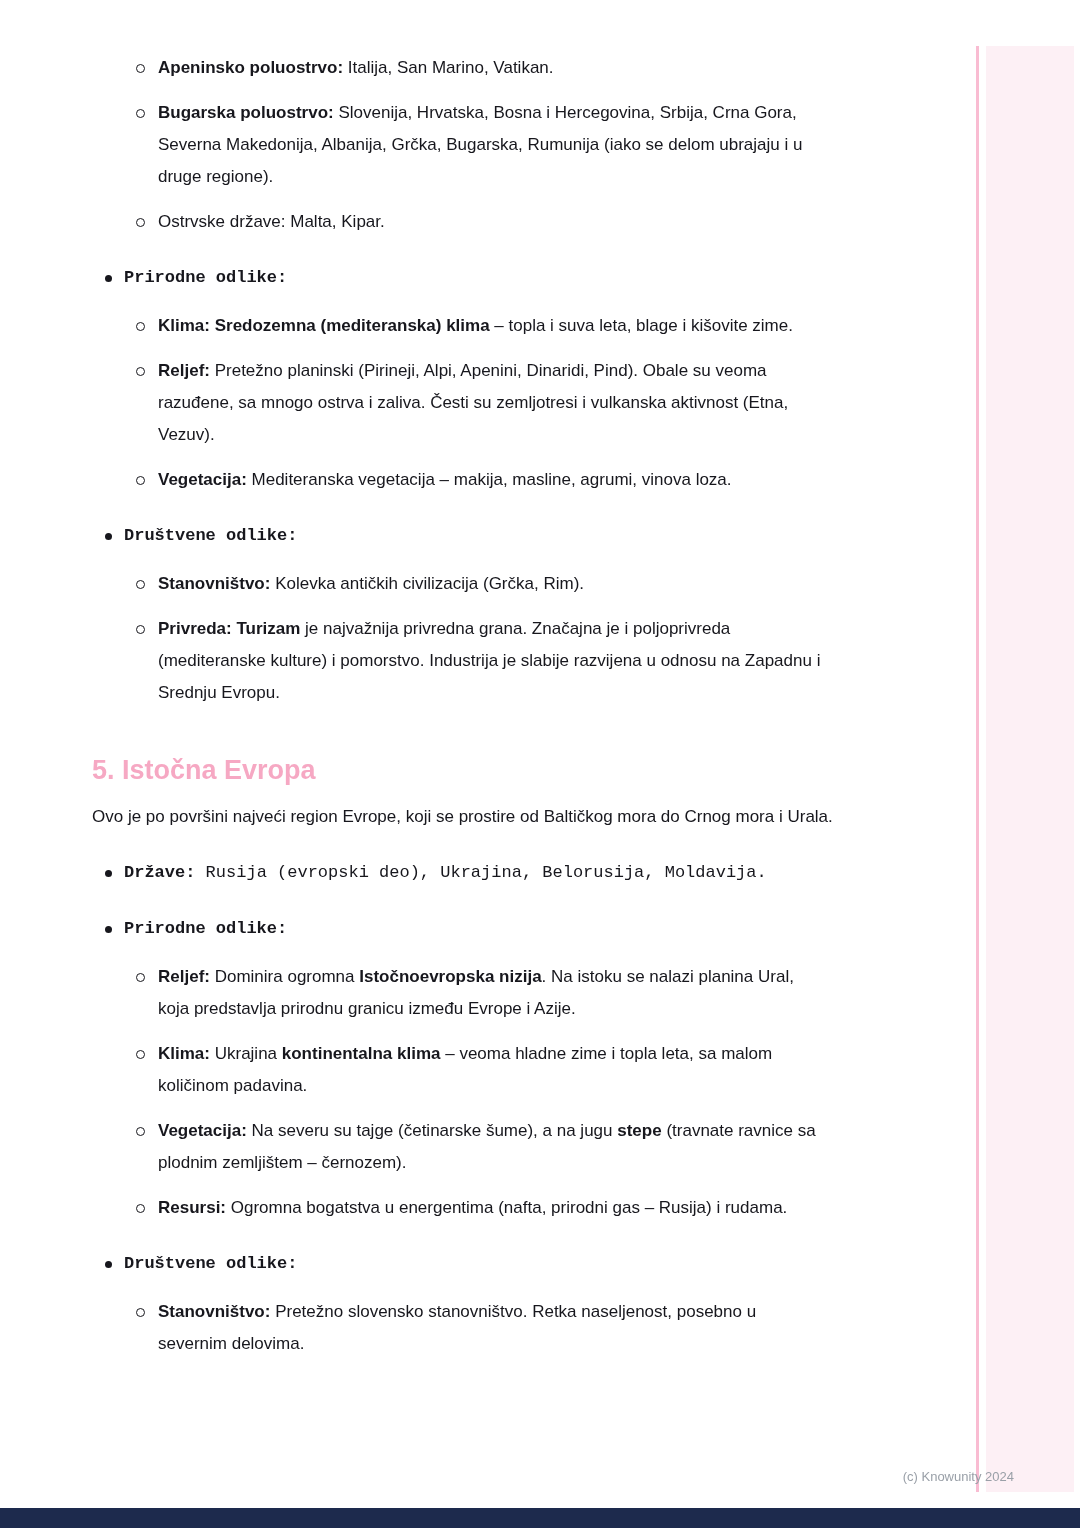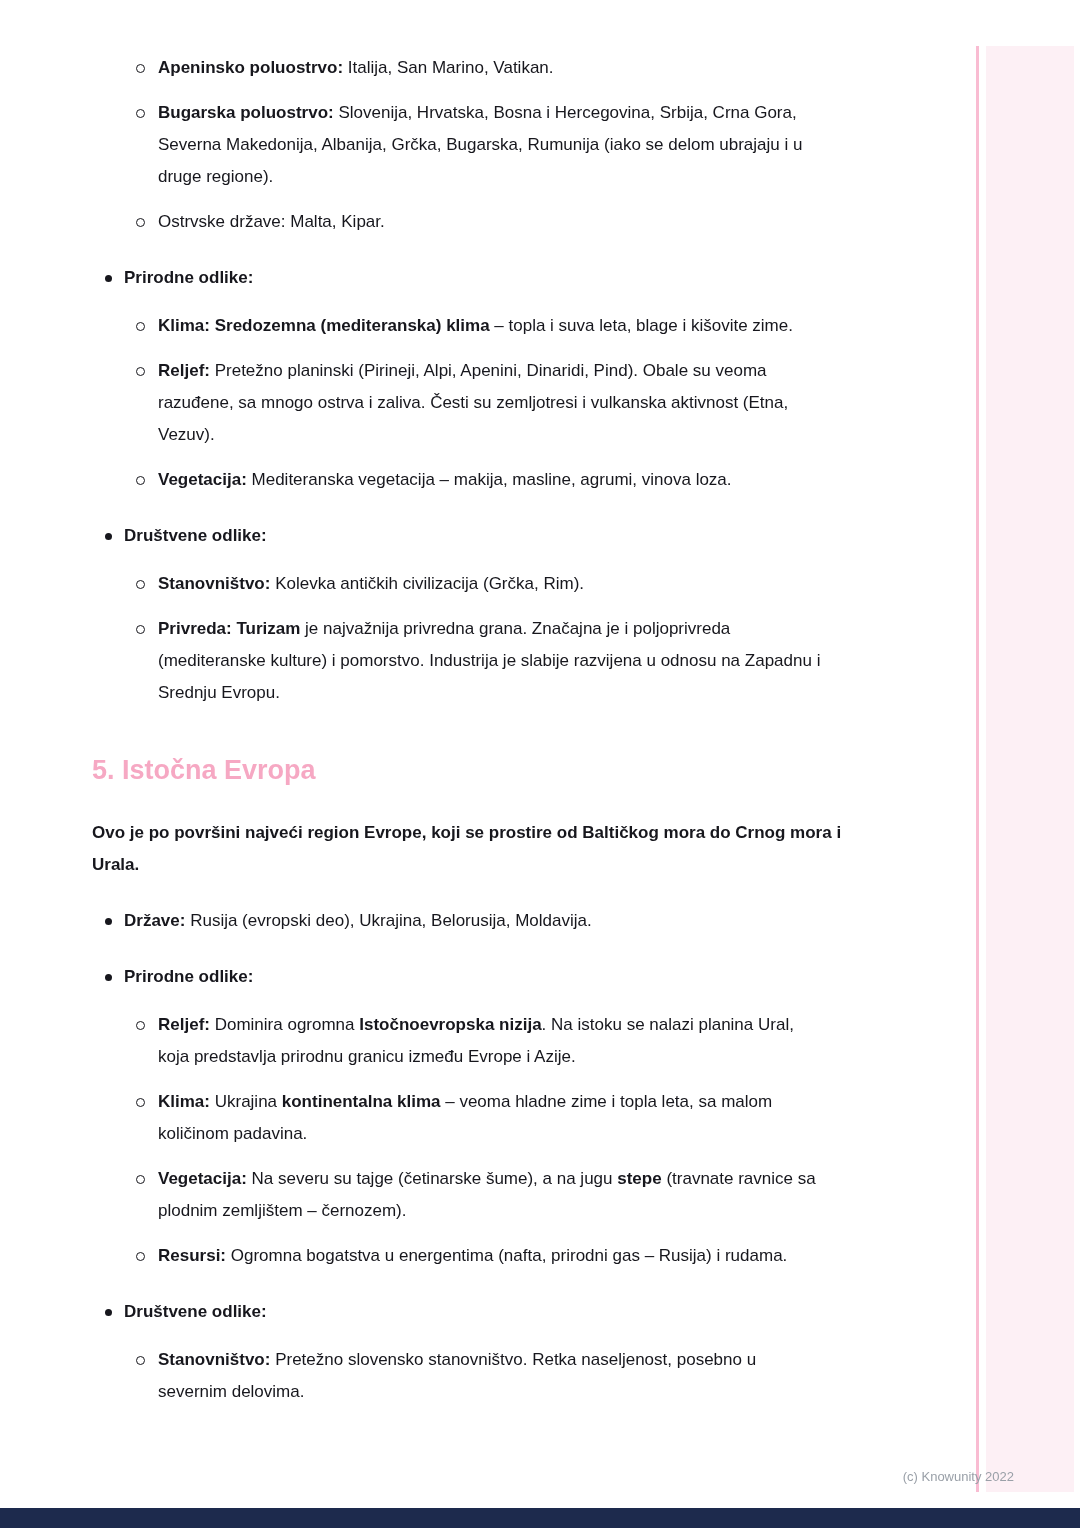--- a/index.html
+++ b/index.html
@@ -31,38 +31,37 @@
     background: var(--body-text, #17171d);
     margin: 13px 12px 0 13px;
   }
   .bullet-hollow {
     flex: 0 0 auto;
     width: 9px; height: 9px;
     border-radius: 50%;
     border: 1.6px solid var(--body-text, #17171d);
     margin: 12px 13px 0 44px;
   }
-  .li1 .li-text { max-width: 706px; }
+  .li1 .li-text { max-width: 706px; font-family: Liberation Mono, monospace; }
   .li2 .li-text { max-width: 664px; }
   .seg-b { font-weight: 700; }
   .seg-i { }
   .doc-h2 {
     font-size: 27px;
     line-height: 34px;
     font-weight: 700;
     color: var(--heading-pink, #f6a8c3);
     margin-top: 44px;
-    margin-bottom: 30px;
+    margin-bottom: 14px;
   }
   .doc-p {
     font-size: 17px;
     line-height: 32px;
     max-width: 750px;
     margin-bottom: 18px;
-    font-weight: bold;
   }
   .pink-divider {
     position: absolute;
     top: 46px; left: 976px;
     width: 3px; height: 1446px;
     background: var(--divider-pink, #f9bcd2);
   }
   .pink-strip {
     position: absolute;
     top: 46px; left: 986px;
@@ -181,14 +180,14 @@
     <div class="li-text"><span class="seg-b">Društvene odlike:</span></div>
   </div>
 
   <div class="li2">
     <span class="bullet-hollow"></span>
     <div class="li-text"><span class="seg-b">Stanovništvo:</span><span> Pretežno slovensko stanovništvo. Retka naseljenost, posebno u severnim delovima.</span></div>
   </div>
 
 </div>
 
-<div class="footer-credit">(c) Knowunity 2022</div>
+<div class="footer-credit">(c) Knowunity 2024</div>
 <div class="bottom-bar"></div>
 
 </body></html>

